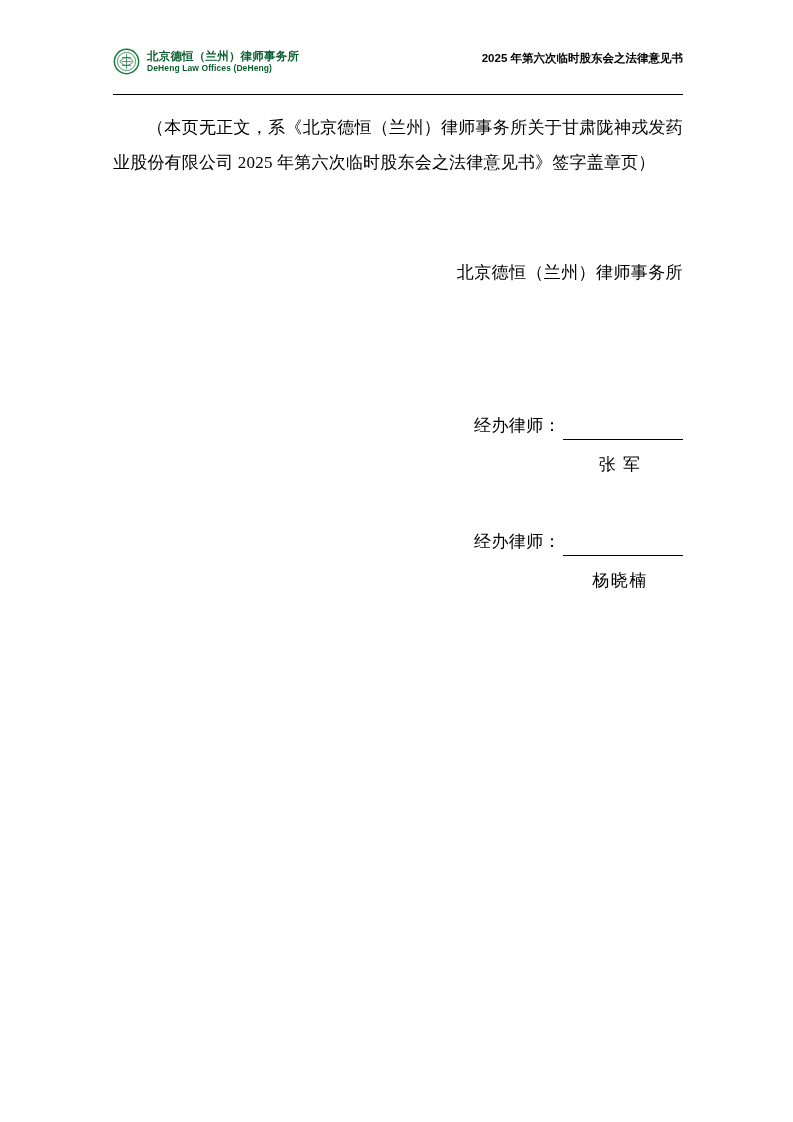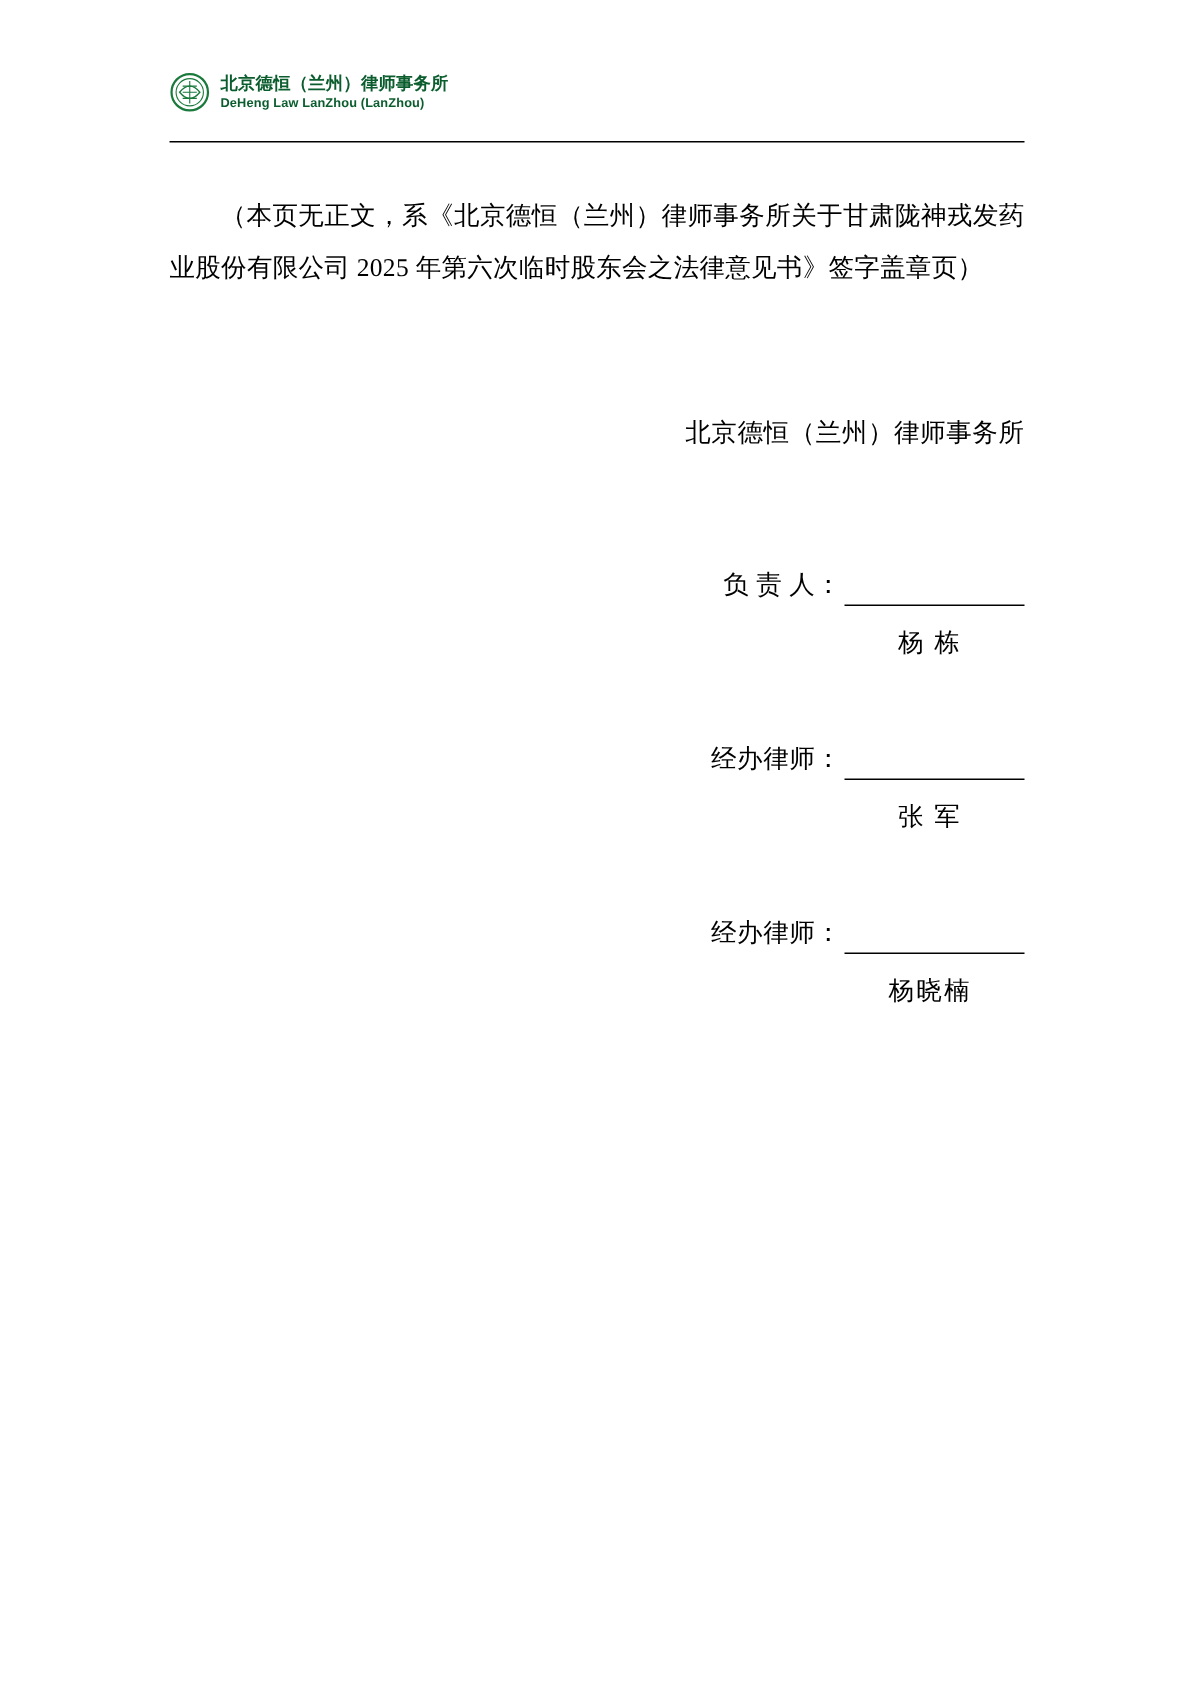--- a/index.html
+++ b/index.html
@@ -88,21 +88,21 @@
     top: 94px;
     width: 570px;
     height: 0;
     border-top: 1px solid #000000;
   }
 
   
   .content {
     position: absolute;
     left: 113px;
-    top: 126px;
+    top: 110px;
     width: 570px;
   }
 
   .para {
     font-size: 17px;
     line-height: 35px;
     text-align: justify;
     text-justify: inter-ideograph;
     letter-spacing: 0.2px;
     text-indent: 34px;
@@ -171,44 +171,38 @@
           <svg viewBox="0 0 40 40" width="27" height="27" xmlns="http://www.w3.org/2000/svg">
             <circle cx="20" cy="20" r="18" fill="none" stroke="#1a7a3c" stroke-width="2.2"></circle>
             <circle cx="20" cy="20" r="13.5" fill="none" stroke="#1a7a3c" stroke-width="1.1"></circle>
             <path d="M10 20 Q20 8 30 20 Q20 32 10 20 Z" fill="none" stroke="#1a7a3c" stroke-width="1.3"></path>
             <path d="M13 14 L27 14 M13 20 L27 20 M13 26 L27 26" stroke="#1a7a3c" stroke-width="1.1"></path>
             <path d="M20 9 L20 31" stroke="#1a7a3c" stroke-width="1.1"></path>
           </svg>
         </span>
         <span class="brand-text">
           <span class="brand-cn">北京德恒（兰州）律师事务所</span>
-          <span class="brand-en">DeHeng Law LanZhou (LanZhou)</span>
+          <span class="brand-en">DeHeng Law Offices (DeHeng)</span>
         </span>
       </div>
       <div class="header-right">
+        <div>2025 年第六次临时股东会之法律意见书</div>
       </div>
     </div>
   </div>
   <div class="header-rule"></div>
 
   <div class="content">
 
     <div class="para">（本页无正文，系《北京德恒（兰州）律师事务所关于甘肃陇神戎发药业股份有限公司 2025 年第六次临时股东会之法律意见书》签字盖章页）</div>
 
     <div class="firm-line">北京德恒（兰州）律师事务所</div>
 
     <div class="sig-block">
 
-      <div>
-        <div class="sig-row">
-          <span class="sig-label">负 责 人：</span>
-          <span class="sig-rule"></span>
-        </div>
-        <div class="sig-name">杨  栋</div>
-      </div>
 
       <div class="sig-group-gap"></div>
 
       <div>
         <div class="sig-row">
           <span class="sig-label">经办律师：</span>
           <span class="sig-rule"></span>
         </div>
         <div class="sig-name">张  军</div>
       </div>

